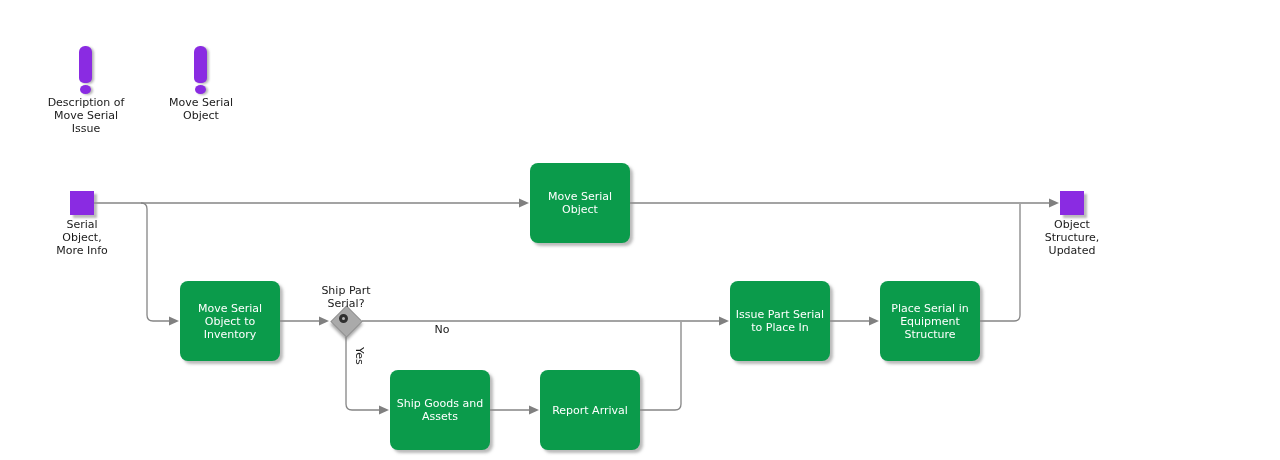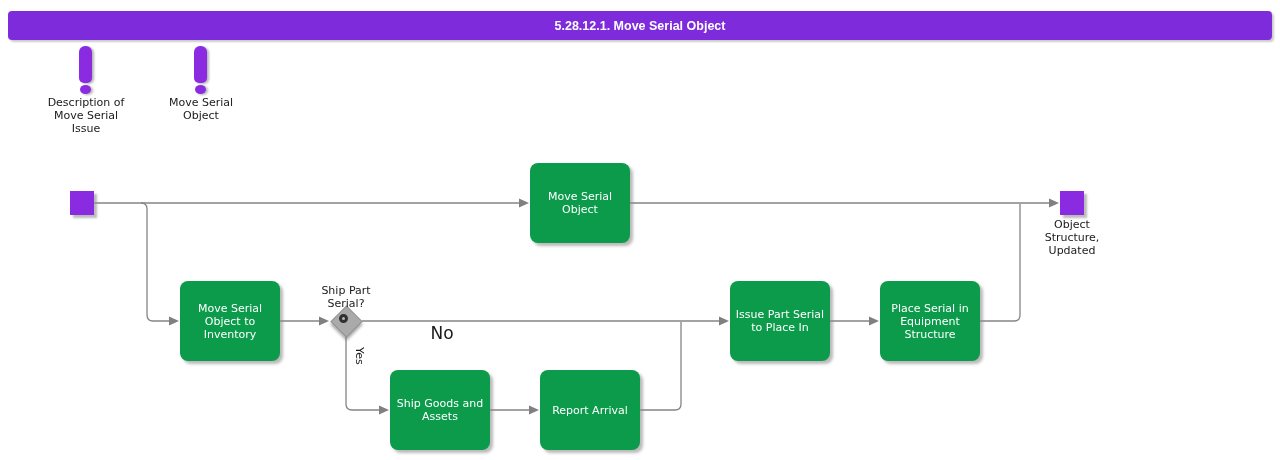--- a/index.html
+++ b/index.html
@@ -108,21 +108,21 @@
     width: 100px;
     font-size: 11px; line-height: 13px;
     color: #1a1a1a;
     text-align: center;
     white-space: pre-line;
   }
   .branch-no {
     position: absolute;
     left: 422px; top: 323px;
     width: 40px;
-    font-size: 17px; color: #1a1a1a;
+    font-size: 11px; color: #1a1a1a;
     text-align: center;
   }
   .branch-yes {
     position: absolute;
     left: 353px; top: 347px;
     height: 44px;
     font-size: 11px; color: #1a1a1a;
     writing-mode: vertical-rl;
   }
 
@@ -136,23 +136,20 @@
     stroke: #858585;
     stroke-width: 1.3;
   }
   svg.connectors polygon { fill: #808080; stroke: none; }
 </style>
 </head>
 <body>
 
 <div id="canvas">
 
-  <div class="title-bar">
-    <span>5.28.12.1. Move Serial Object</span>
-  </div>
 
   <svg class="connectors" viewBox="0 0 1280 460">
 
     <path d="M94,203 H519"></path>
 
     <path d="M630,203 H1049"></path>
 
     <path d="M141,203 Q147,203 147,209 V315 Q147,321 153,321 H169"></path>
 
     <path d="M280,321 H319"></path>
@@ -191,20 +188,23 @@
   <div class="note" style="left:146px; top:46px;">
     <div class="note-icon">
       <div class="note-bar"></div>
         <div class="note-dot"></div>
     </div>
     <div class="note-label">Move Serial
 Object</div>
   </div>
 
   <div class="term-node" style="left:70px; top:191px;"></div>
+  <div class="term-label" style="left:37px; top:218px;">Serial
+Object,
+More Info</div>
 
   <div class="term-node" style="left:1060px; top:191px;"></div>
   <div class="term-label" style="left:1027px; top:218px;">Object
 Structure,
 Updated</div>
 
   <div class="activity" style="left:530px; top:163px;">Move Serial
 Object</div>
   <div class="activity" style="left:180px; top:281px;">Move Serial
 Object to

